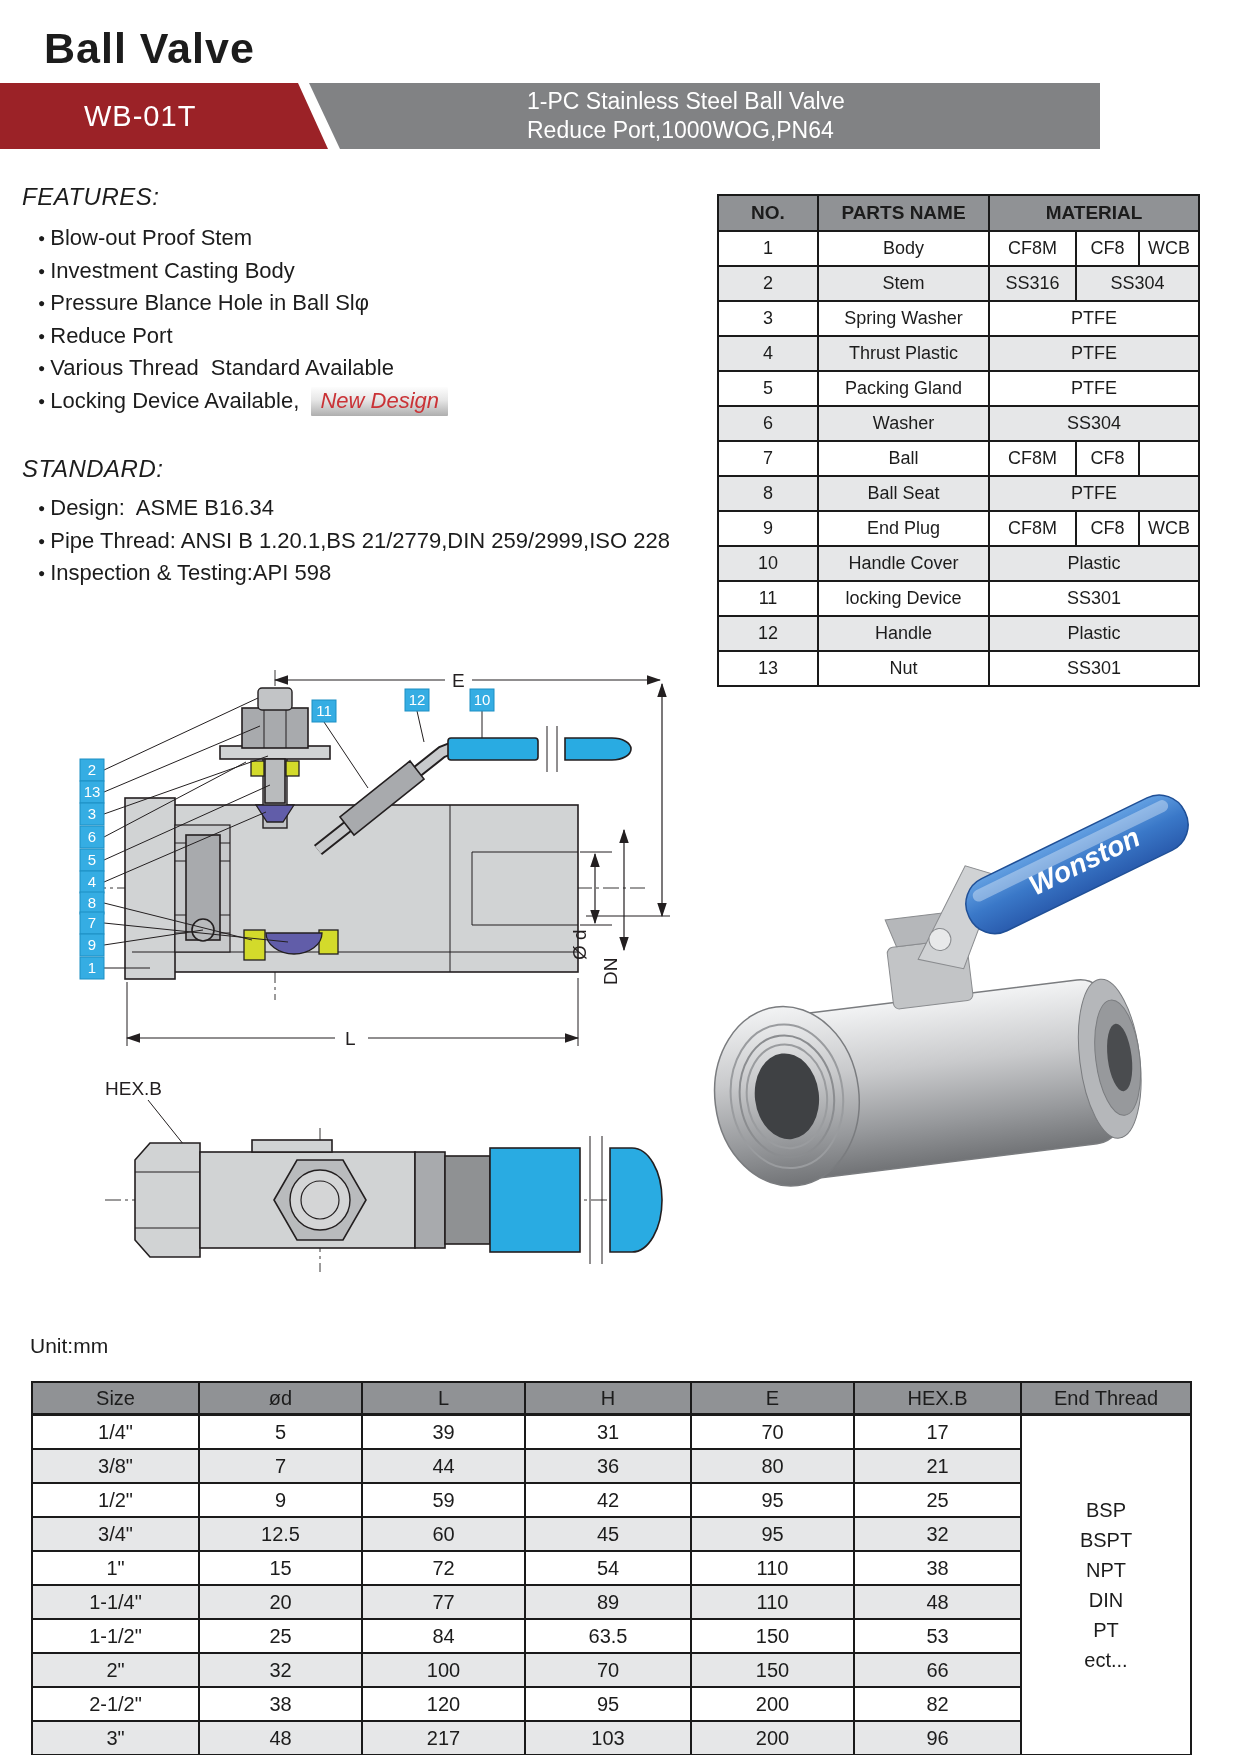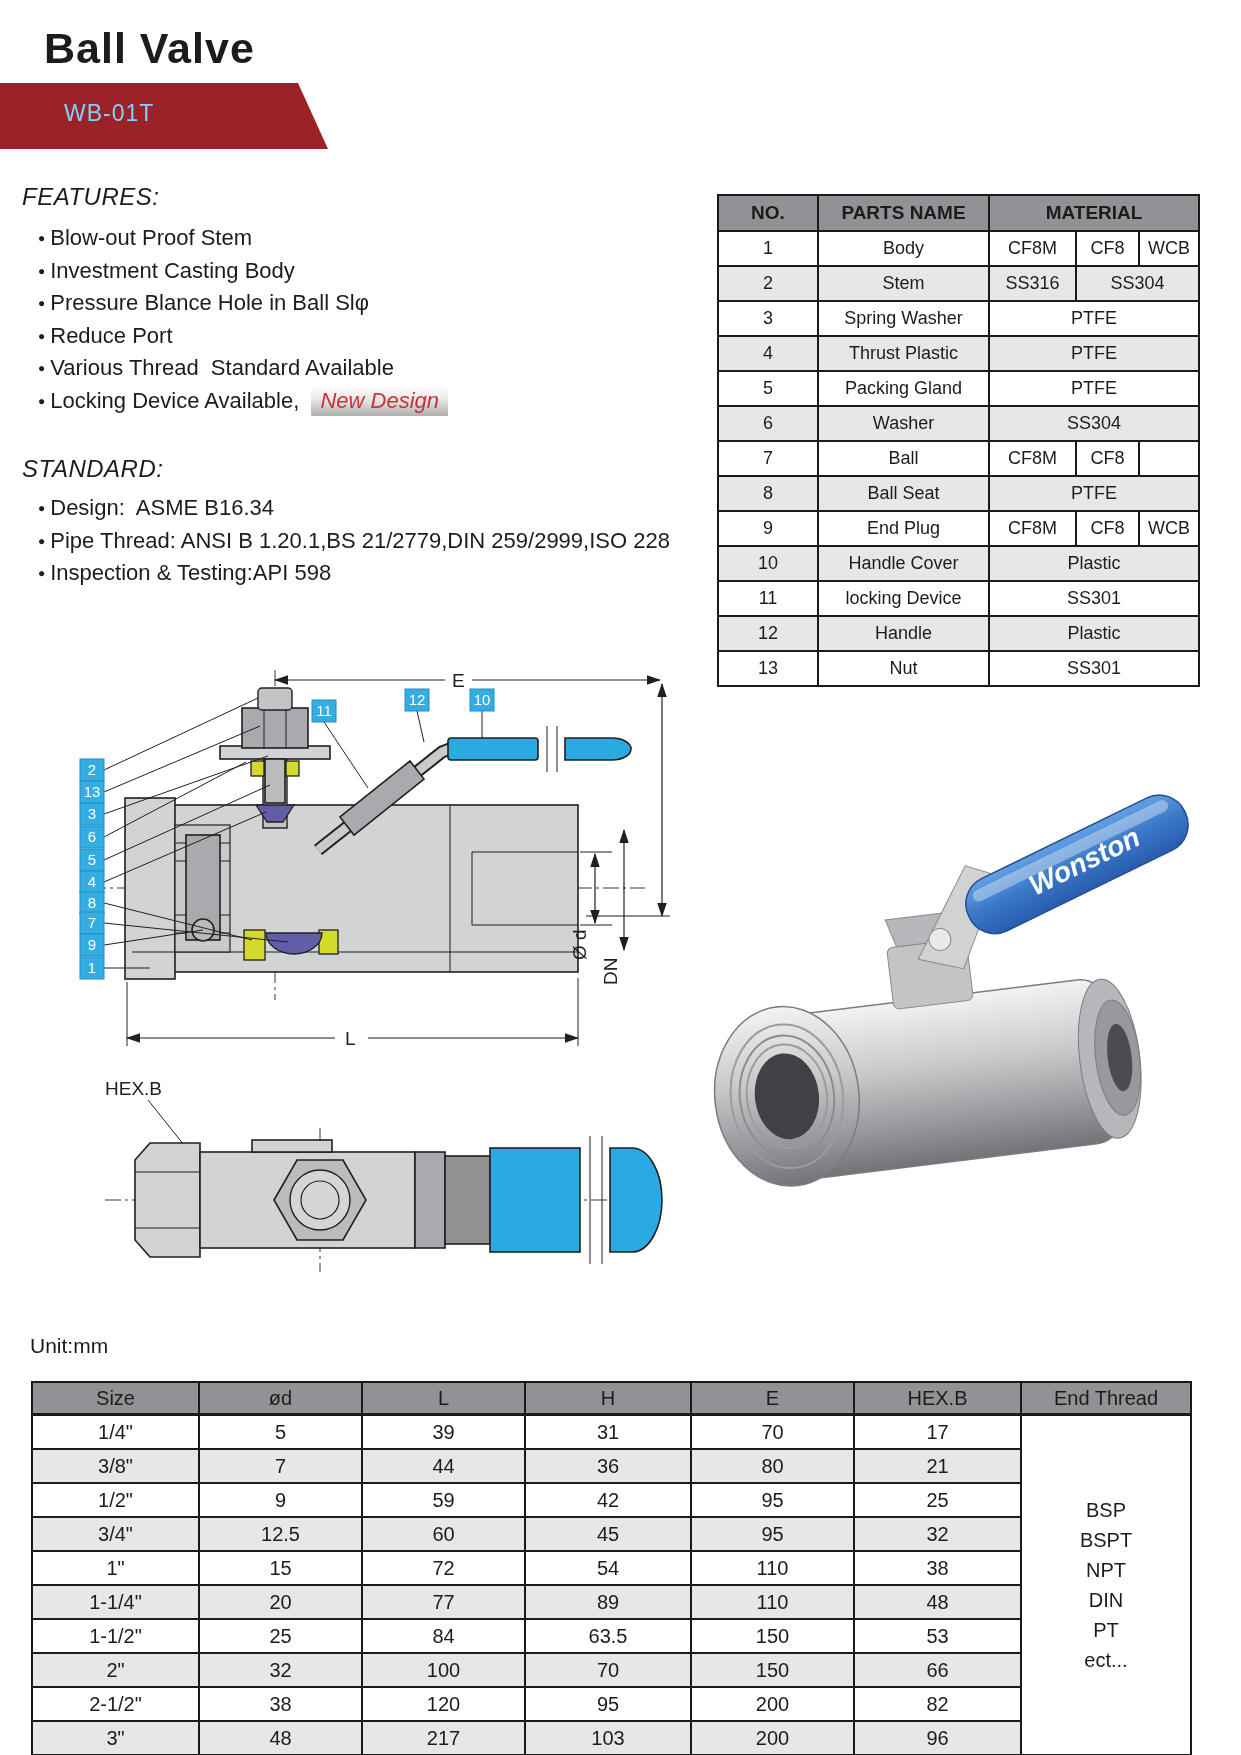--- a/index.html
+++ b/index.html
@@ -7,21 +7,21 @@
         font-family:"Liberation Sans",sans-serif;color:#1c1c1c;overflow:hidden;}
 
   
   .title{position:absolute;left:28px;top:8px;font-size:43px;font-weight:bold;
          letter-spacing:1px;margin:16px;}
   .banner-gray{position:absolute;left:0;top:83px;width:1100px;height:66px;background:#818284;
                clip-path:polygon(309px 0,100% 0,100% 100%,340px 100%);}
   .banner-gray .bt{position:absolute;left:527px;top:4px;color:#fff;font-size:23px;line-height:29px;}
   .banner-red{position:absolute;left:0;top:83px;width:335px;height:66px;background:#9b2227;
               clip-path:polygon(0 0,298px 0,328px 100%,0 100%);}
-  .banner-red .model{position:absolute;left:64px;top:17px;color:#7dd3fc;font-size:23px;letter-spacing:1px;}
+  .banner-red .model{position:absolute;left:84px;top:17px;color:#ffffff;font-size:29px;letter-spacing:1px;}
 
   
   .sec-head{position:absolute;left:22px;font-size:24px;font-style:italic;letter-spacing:.5px;}
   .sec-head.features{top:183px;}
   .sec-head.standard{top:455px;}
   ul.bullets{position:absolute;left:38px;margin:0;padding:0;list-style:none;}
   ul.bullets.features{top:222px;}
   ul.bullets.standard{top:492px;}
   ul.bullets li{font-size:22px;line-height:32.5px;white-space:pre;}
   ul.bullets li::before{content:"●";font-size:12px;vertical-align:3px;margin-right:5px;}
@@ -64,20 +64,26 @@
   .callout-num{fill:#ffffff;font-size:15px;text-anchor:middle;}
   .dimtext{fill:#231f20;font-size:19px;}
 </style>
 </head>
 <body>
 
 <div class="page">
 
   <h1 class="title">Ball Valve</h1>
 
+  <div class="banner-gray">
+    <div class="bt">
+      <div>1-PC Stainless Steel Ball Valve</div>
+      <div>Reduce Port,1000WOG,PN64</div>
+    </div>
+  </div>
   <div class="banner-red">
     <span class="model">WB-01T</span>
   </div>
 
   <div class="sec-head features">FEATURES:</div>
   <ul class="bullets features">
       <li><span>Blow-out Proof Stem</span></li>
       <li><span>Investment Casting Body</span></li>
       <li><span>Pressure Blance Hole in Ball Slφ</span></li>
       <li><span>Reduce Port</span></li>

